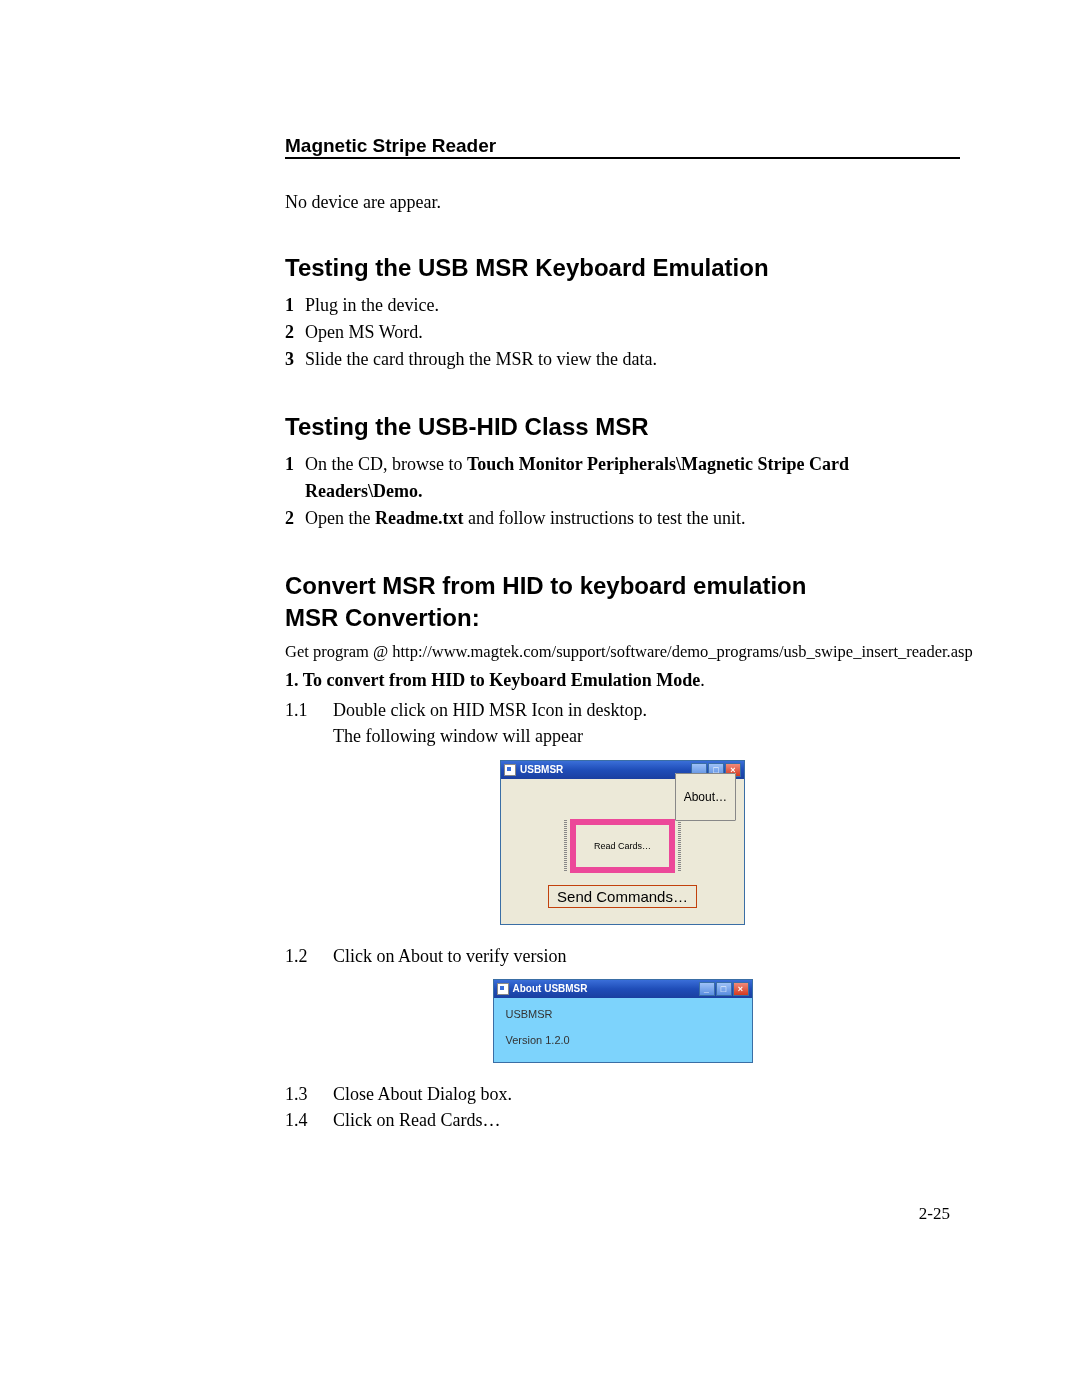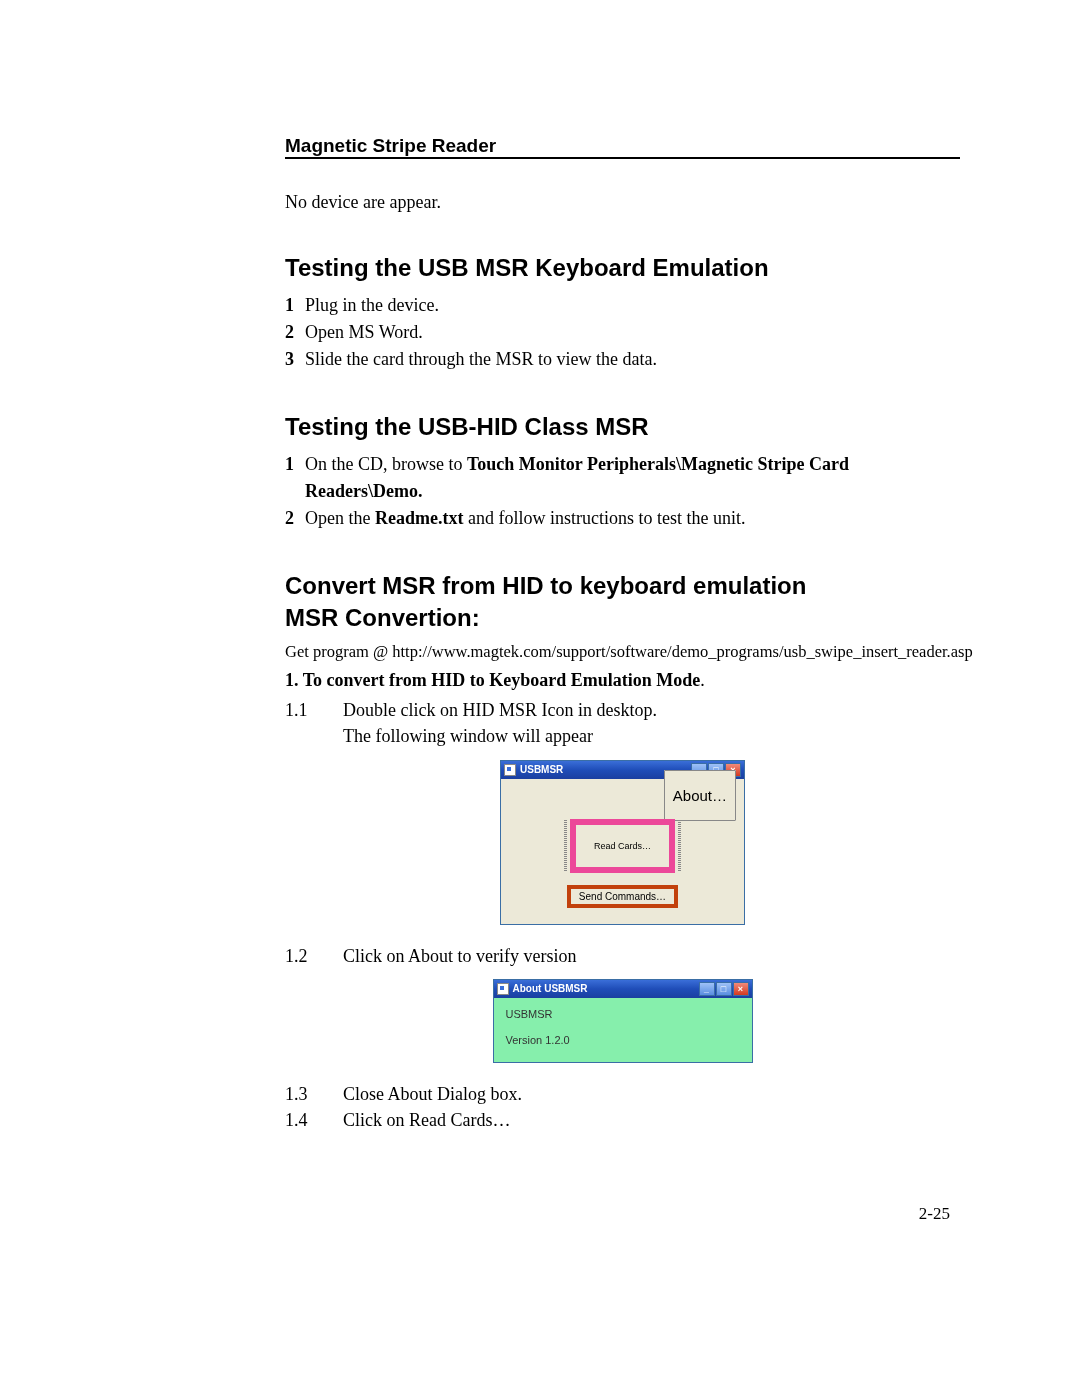--- a/index.html
+++ b/index.html
@@ -64,21 +64,20 @@
     .step-head {
       font-size: 18px;
       font-weight: bold;
       margin-bottom: 6px;
     }
     .sublist { list-style: none; }
     .sublist li {
       font-size: 18px;
       line-height: 1.45;
       display: flex;
-      gap: 10px;
     }
     .sublist li .num {
       min-width: 48px;
     }
     .sublist li .txt { flex: 1; }
     .screenshot-wrap {
       display: flex;
       justify-content: center;
       margin: 10px 0 18px 0;
     }
@@ -124,21 +123,21 @@
       font-size: 9px;
       line-height: 12px;
       text-align: center;
       display: inline-block;
       font-weight: bold;
     }
     .wbtn.close { background: linear-gradient(to bottom, #f28a7a, #d33a20); }
     .dlg1-body { padding: 8px 8px 12px 8px; }
     .dlg1-top { text-align: right; margin-bottom: 14px; }
     .btn-about {
-      font-size: 15px;
+      font-size: 12px;
       padding: 16px 8px;
       background: #ece9d8;
       border: 1px solid #888;
       border-radius: 1px;
     }
     .btn-row { text-align: center; margin-bottom: 12px; }
     .btn-mid {
       font-size: 9px;
       padding: 16px 18px;
       background: #ece9d8;
@@ -148,32 +147,32 @@
     }
     .grip {
       position: absolute;
       width: 3px;
       top: 1px; bottom: 1px;
       background-image: repeating-linear-gradient(to bottom, #888 0, #888 1px, transparent 1px, transparent 2px);
     }
     .grip.left { left: -6px; }
     .grip.right { right: -6px; }
     .btn-wide {
-      font-size: 10px;
+      font-size: 15px;
       padding: 2px 8px;
       background: #ece9d8;
-      border: 4px solid #c2410c;
+      border: 1px solid #c2410c;
       display: inline-block;
     }
 
     
     .dlg2 {
       width: 260px;
       border: 1px solid #3a6ea5;
-      background: #86efac;
+      background: #7dd3fc;
       font-family: Tahoma, Arial, sans-serif;
     }
     .dlg2-body { padding: 10px 12px 12px 12px; }
     .dlg2-body .line { font-size: 11px; margin-bottom: 14px; color: #333; }
 
     .pagenum {
       position: absolute;
       right: 130px;
       bottom: 170px;
       font-size: 17px;

